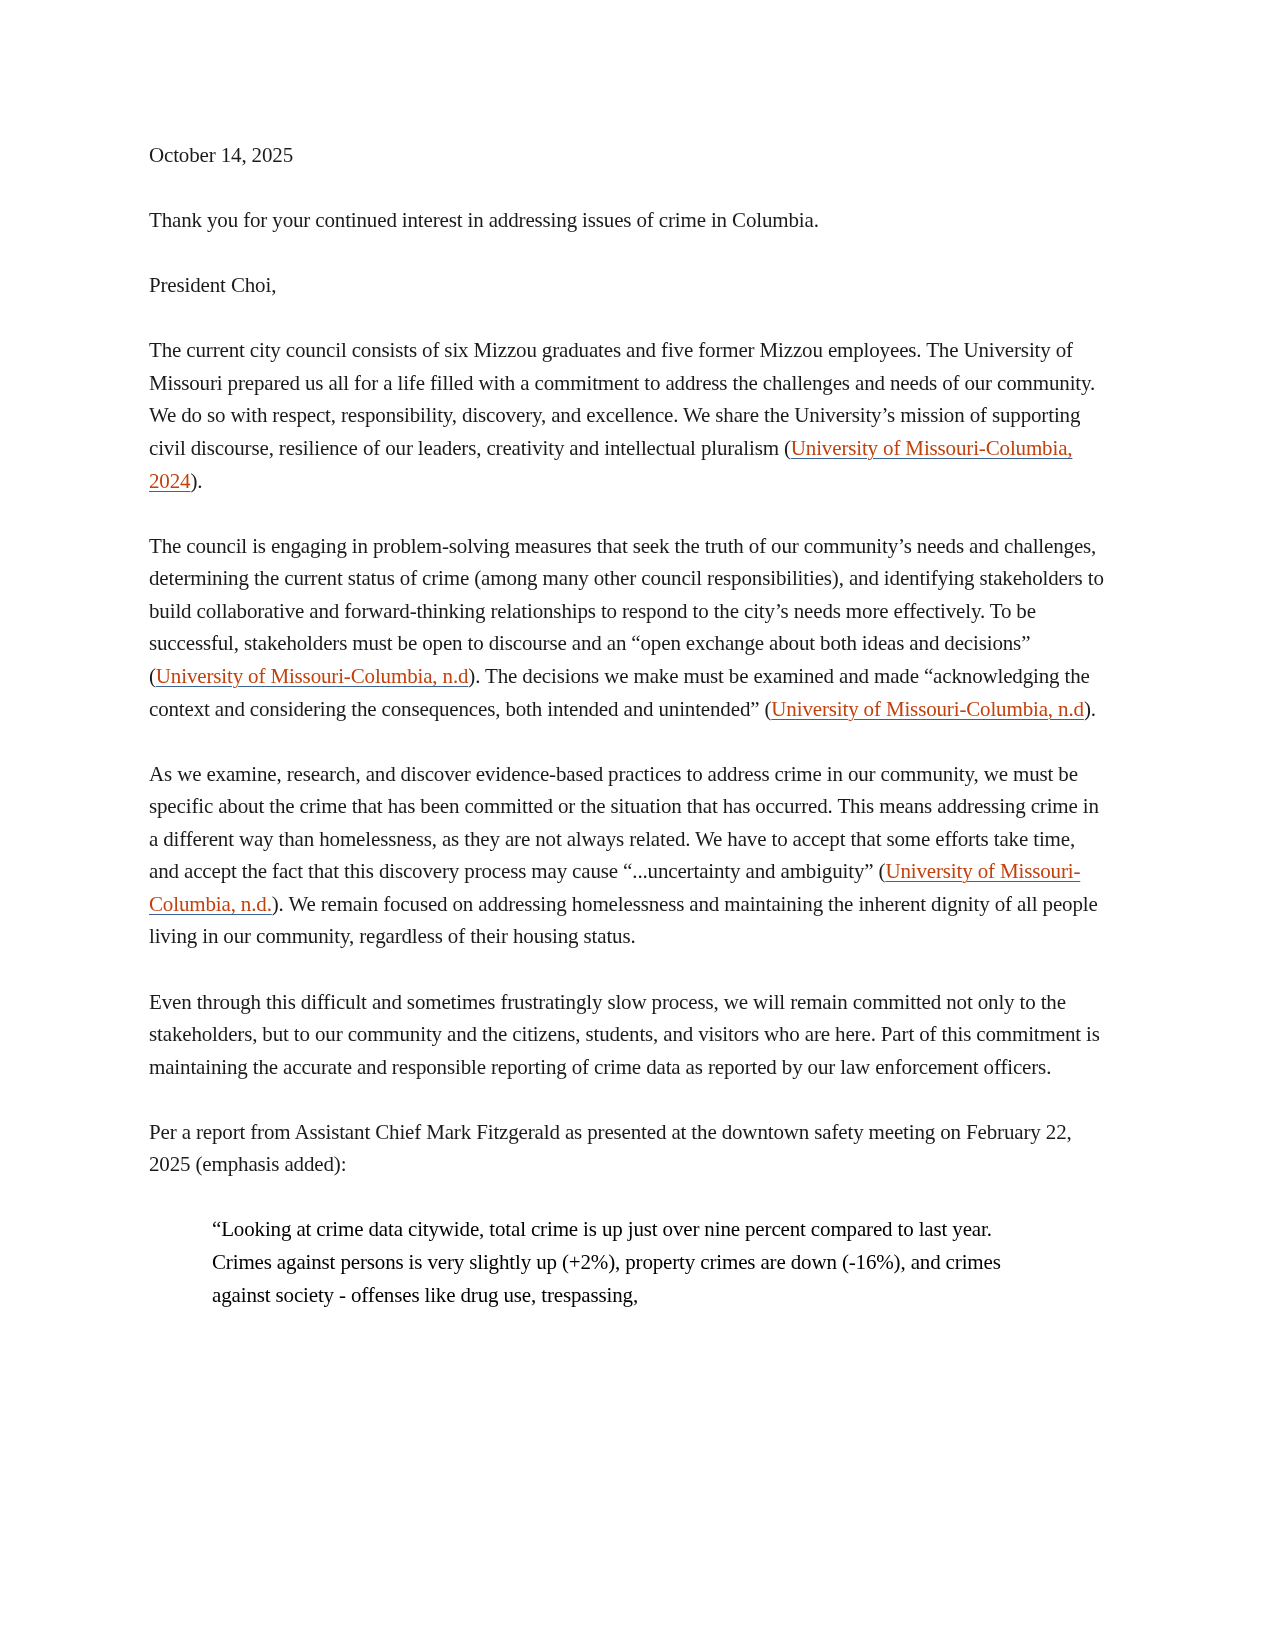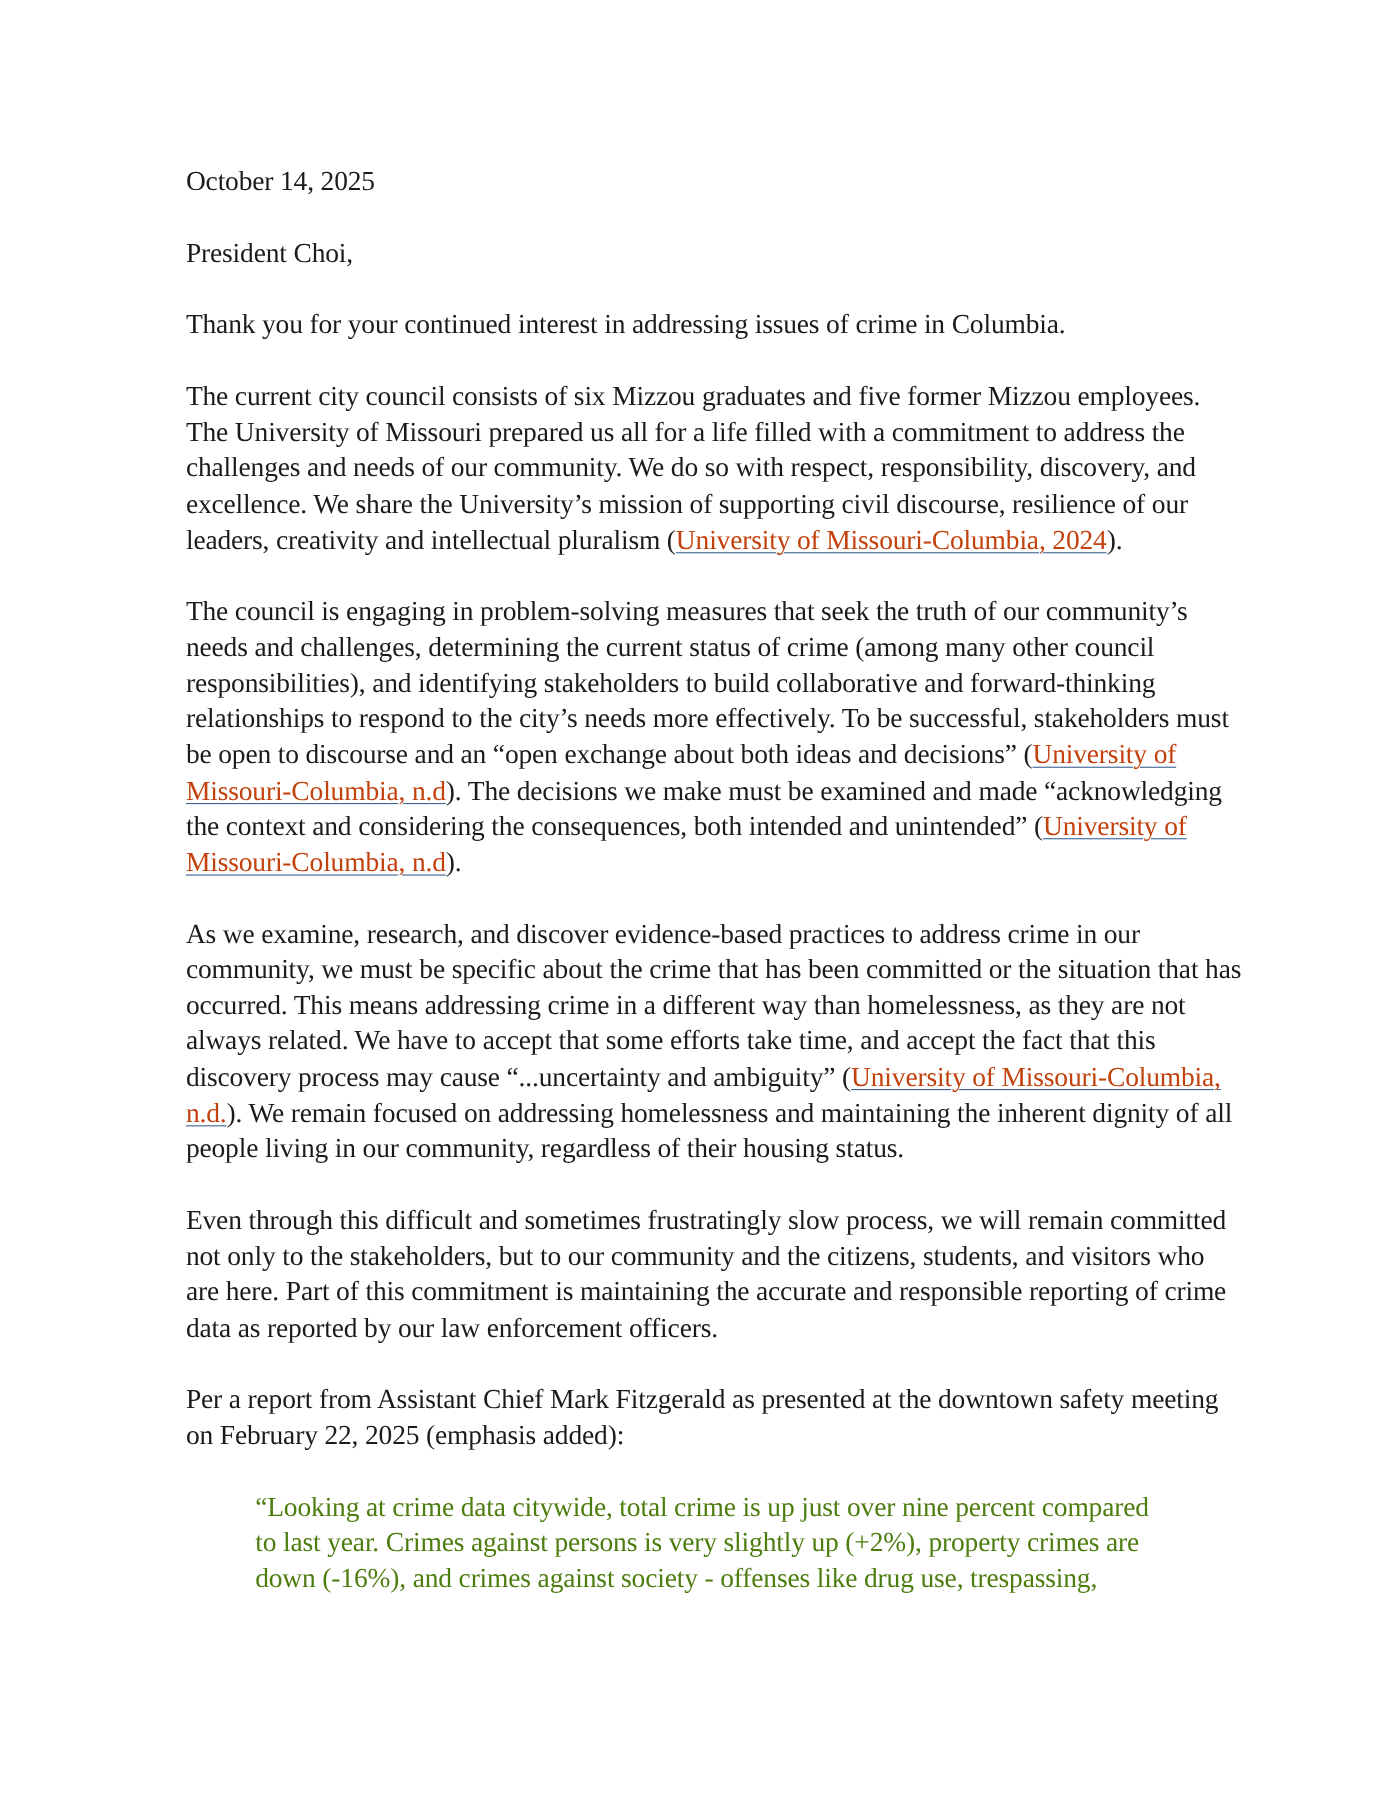--- a/index.html
+++ b/index.html
@@ -1,49 +1,48 @@
 <!DOCTYPE html>
 <html><head>
 <meta charset="utf-8">
 <style>
   html, body { margin: 0; padding: 0; background: #ffffff; }
   body { width: 1265px; height: 1637px; position: relative; overflow: hidden; }
   .page {
     position: absolute;
     left: 149px;
-    top: 150px;
+    top: 139px;
     width: 960px;
     font-family: "Liberation Serif", "DejaVu Serif", serif;
-    font-size: 25px;
+    font-size: 21px;
     line-height: 32.56px;
     color: #1b1b1b;
     letter-spacing: -0.15px;
-    margin-left: 20px;
   }
   .page p { margin: 0 0 32.56px 0; }
   .page a.cite {
     color: #c2410c;
     text-decoration: underline;
     text-decoration-color: #3b6396;
     text-underline-offset: 3px;
     text-decoration-thickness: 1px;
   }
   .page blockquote {
     margin: 0 0 0 63px;
     width: 820px;
-    color: #4d7c0f;
+    color: #000000;
   }
 </style>
 </head>
 <body>
 
 <div class="page">
   <p>October 14, 2025</p>
+  <p>Thank you for your continued interest in addressing issues of crime in Columbia.</p>
   <p>President Choi,</p>
-  <p>Thank you for your continued interest in addressing issues of crime in Columbia.</p>
 
   <p><span>The current city council consists of six Mizzou graduates and five former Mizzou employees. The University of Missouri prepared us all for a life filled with a commitment to address the challenges and needs of our community. We do so with respect, responsibility, discovery, and excellence. We share the University’s mission of supporting civil discourse, resilience of our leaders, creativity and intellectual pluralism (</span><a class="cite">University of Missouri-Columbia, 2024</a><span>).</span></p>
 
   <p><span>The council is engaging in problem-solving measures that seek the truth of our community’s needs and challenges, determining the current status of crime (among many other council responsibilities), and identifying stakeholders to build collaborative and forward-thinking relationships to respond to the city’s needs more effectively. To be successful, stakeholders must be open to discourse and an “open exchange about both ideas and decisions” (</span><a class="cite">University of Missouri-Columbia, n.d</a><span>). The decisions we make must be examined and made “acknowledging the context and considering the consequences, both intended and unintended” (</span><a class="cite">University of Missouri-Columbia, n.d</a><span>).</span></p>
 
   <p><span>As we examine, research, and discover evidence-based practices to address crime in our community, we must be specific about the crime that has been committed or the situation that has occurred. This means addressing crime in a different way than homelessness, as they are not always related. We have to accept that some efforts take time, and accept the fact that this discovery process may cause “...uncertainty and ambiguity” (</span><a class="cite">University of Missouri-Columbia, n.d.</a><span>). We remain focused on addressing homelessness and maintaining the inherent dignity of all people living in our community, regardless of their housing status.</span></p>
 
   <p>Even through this difficult and sometimes frustratingly slow process, we will remain committed not only to the stakeholders, but to our community and the citizens, students, and visitors who are here. Part of this commitment is maintaining the accurate and responsible reporting of crime data as reported by our law enforcement officers.</p>
   <p>Per a report from Assistant Chief Mark Fitzgerald as presented at the downtown safety meeting on February 22, 2025 (emphasis added):</p>
 

